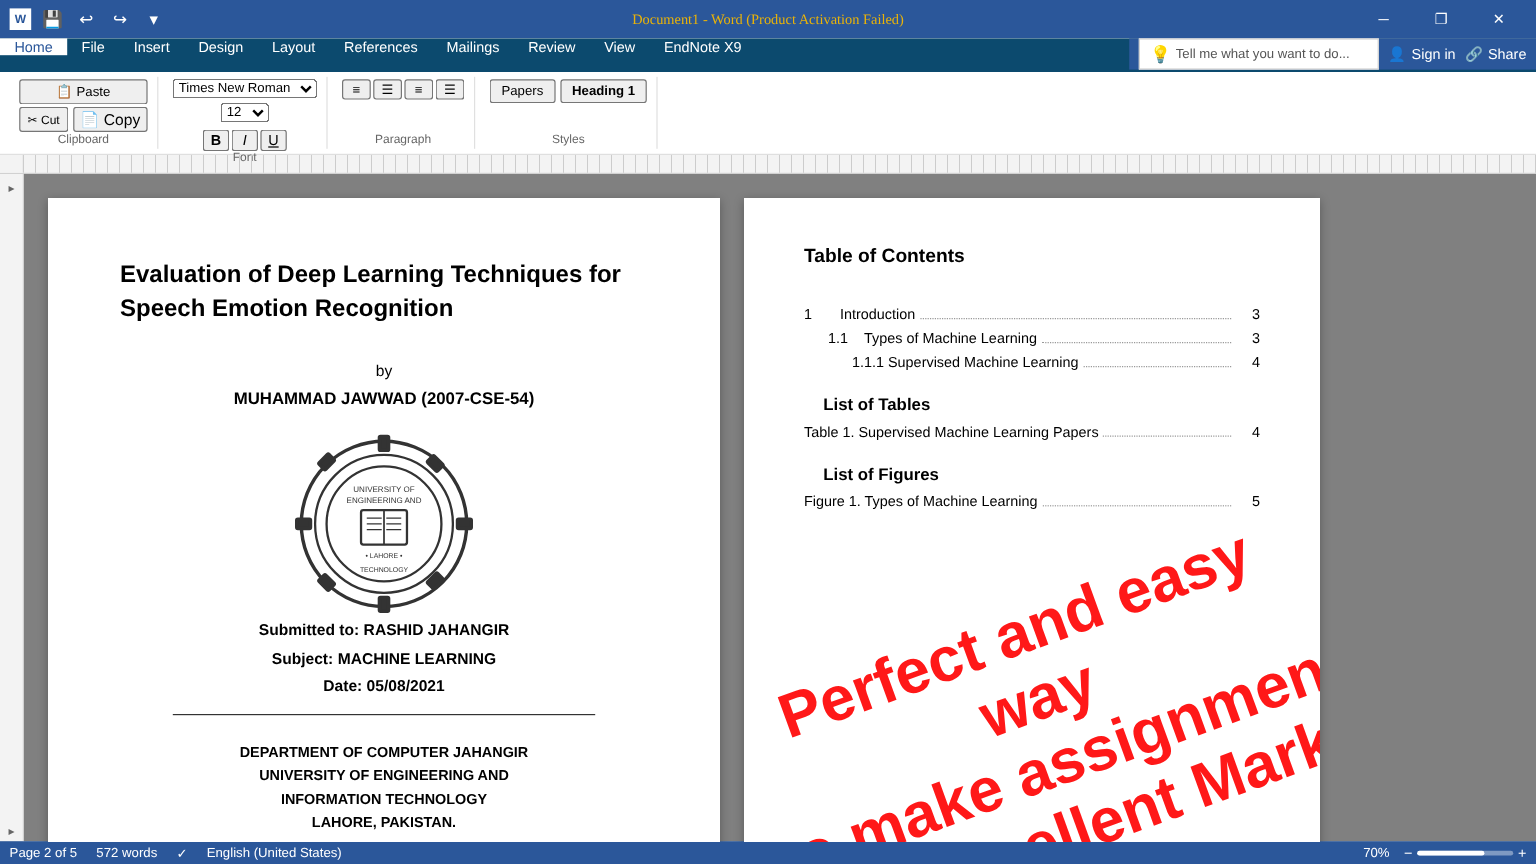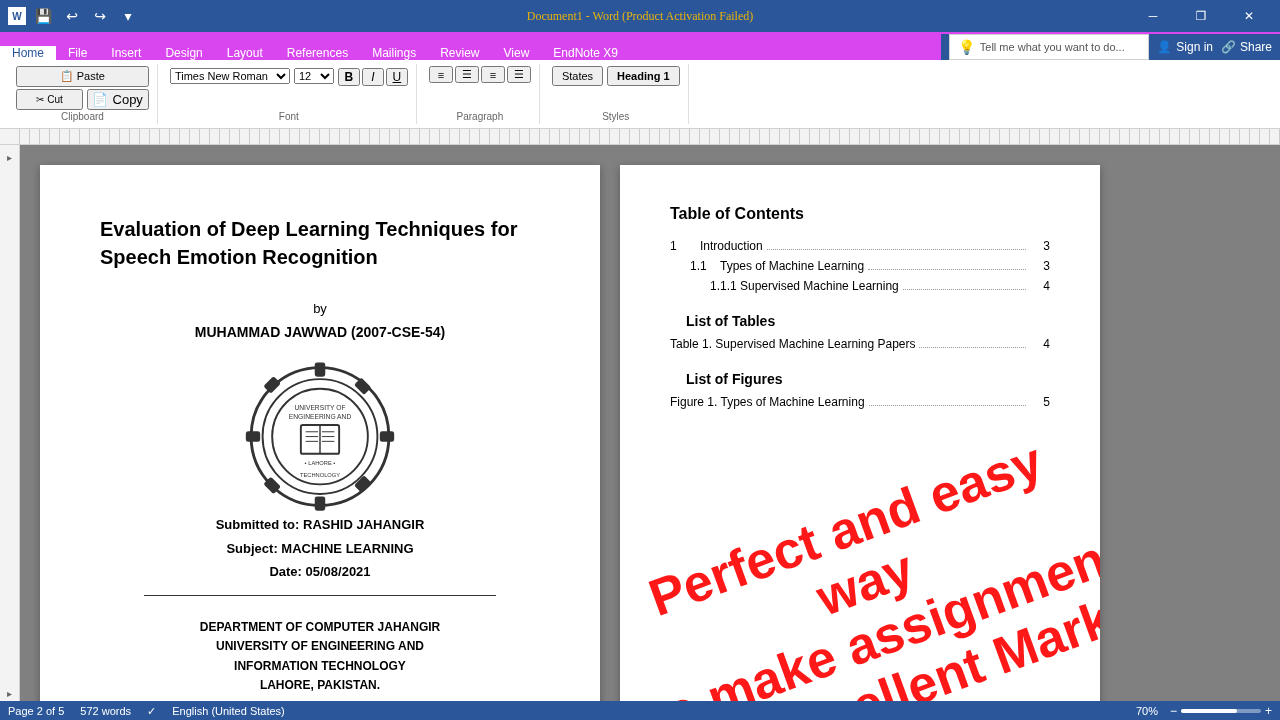--- a/index.html
+++ b/index.html
@@ -18,21 +18,21 @@
     .title-bar-left { display: flex; align-items: center; gap: 6px; }
     .title-bar-center { position: absolute; left: 50%; transform: translateX(-50%); color: #eab308; font-size: 12px; font-family: Liberation Serif, serif; }
     .title-bar-right { display: flex; align-items: center; gap: 2px; margin-left: auto; }
     .title-btn { width: 46px; height: 32px; display: flex; align-items: center; justify-content: center; cursor: pointer; color: white; font-size: 12px; }
     .wb-icon { width: 18px; height: 18px; background: #fff; display: flex; align-items: center; justify-content: center; font-size: 10px; color: #2b579a; font-weight: bold; }
     .qs-bar { display: flex; align-items: center; gap: 4px; }
     .qs-btn { width: 24px; height: 24px; display: flex; align-items: center; justify-content: center; cursor: pointer; color: white; font-size: 14px; border-radius: 2px; }
 
     
     .ribbon { background: #fff; border-bottom: 1px solid #d1d1d1; }
-    .ribbon-tabs { display: flex; align-items: flex-end; height: 28px; background: #d946ef; }
+    .ribbon-tabs { display: flex; align-items: flex-start; height: 28px; background: #0c4a6e; }
     .ribbon-tab { padding: 0 12px; display: flex; align-items: center; color: white; font-size: 12px; cursor: pointer; }
     .ribbon-tab.active { background: white; color: #2b579a; }
     .ribbon-commands { height: 68px; background: white; display: flex; align-items: center; padding: 4px 8px; gap: 4px; }
     .ribbon-group { display: flex; flex-direction: column; align-items: center; padding: 2px 8px; border-right: 1px solid #e0e0e0; height: 60px; justify-content: flex-start; }
     .ribbon-group-label { font-size: 10px; color: #666; margin-top: auto; }
     .tell-bar { display: flex; align-items: center; gap: 4px; background: white; border: 1px solid #d1d1d1; padding: 2px 8px; height: 26px; margin-left: auto; min-width: 200px; }
     .tell-bar-icon { color: #f0c040; font-size: 14px; }
     .sign-btn { color: #2b579a; font-size: 12px; cursor: pointer; display: flex; align-items: center; gap: 4px; }
     .share-btn { color: #2b579a; font-size: 12px; cursor: pointer; display: flex; align-items: center; gap: 4px; }
 
@@ -55,21 +55,21 @@
     
     .doc-title { font-size: 20px; font-weight: bold; margin-bottom: 10px; line-height: 1.4; }
     .doc-by { text-align: center; margin: 20px 0 8px; font-size: 13px; }
     .doc-author { text-align: center; font-weight: bold; font-size: 14px; margin-bottom: 20px; }
     .doc-info { text-align: center; font-size: 13px; line-height: 1.8; }
     .doc-info span { font-weight: bold; text-align: center; }
     .divider { width: 80%; height: 1px; background: #333; margin: 12px auto; }
     .dept-info { text-align: center; font-size: 12px; font-weight: bold; line-height: 1.6; margin-top: 10px; }
 
     
-    .toc-title { font-size: 16px; font-weight: bold; margin-bottom: 16px; }
+    .toc-title { font-size: 16px; font-weight: bold; margin-bottom: 32px; }
     .toc-entry { display: flex; align-items: baseline; margin-bottom: 6px; font-size: 12px; }
     .toc-num { min-width: 30px; }
     .toc-sub { padding-left: 20px; }
     .toc-subsub { padding-left: 40px; }
     .toc-dots { flex: 1; border-bottom: 1px dotted #999; margin: 0 4px; }
     .toc-page { min-width: 20px; text-align: right; }
     .section-title { font-size: 14px; font-weight: bold; margin: 20px 16px 8px; }
 
     
     .watermark { position: absolute; bottom: 20px; right: -30px; transform: rotate(-20deg); pointer-events: none; }
@@ -131,29 +131,29 @@
       </div>
     </div>
   </div>
 
   <div class="ribbon-commands">
     <div class="ribbon-group">
       <div style="display:flex; gap:4px; align-items:center;">
         <div style="display:flex; flex-direction:column; gap:2px;">
           <button style="font-size:11px; padding:2px 8px; cursor:pointer;">📋 Paste</button>
           <div style="display:flex; gap:4px;">
-            <button style="font-size:10px; padding:1px 18px; cursor:pointer;">✂ Cut</button>
+            <button style="font-size:10px; padding:1px 5px; cursor:pointer;">✂ Cut</button>
             <button style="font-size:13px; padding:1px 4px; cursor:pointer;">📄 Copy</button>
           </div>
         </div>
       </div>
       <span class="ribbon-group-label">Clipboard</span>
     </div>
     <div class="ribbon-group">
-      <div style="display:flex; gap:4px; align-items:center; flex-wrap:wrap;">
+      <div style="display:flex; gap:4px; align-items:center; flex-wrap:wrap;flex-direction:column;">
         <select style="font-size:11px; width:120px;">
           <option>Times New Roman</option>
         </select>
         <select style="font-size:11px; width:40px;">
           <option>12</option>
         </select>
         <div style="display:flex; gap:2px; margin-top:2px;">
           <button style="font-weight:bold; font-size:12px; width:22px; cursor:pointer;">B</button>
           <button style="font-style:italic; font-size:12px; width:22px; cursor:pointer;">I</button>
           <button style="text-decoration:underline; font-size:12px; width:22px; cursor:pointer;">U</button>
@@ -165,21 +165,21 @@
       <div style="display:flex; gap:2px;">
         <button style="font-size:11px; width:24px; cursor:pointer;">≡</button>
         <button style="font-size:11px; width:24px; cursor:pointer;">☰</button>
         <button style="font-size:11px; width:24px; cursor:pointer;">≡</button>
         <button style="font-size:11px; width:24px; cursor:pointer;">☰</button>
       </div>
       <span class="ribbon-group-label">Paragraph</span>
     </div>
     <div class="ribbon-group">
       <div style="display:flex; gap:4px;">
-        <button style="font-size:11px; padding:2px 8px; cursor:pointer;">States</button>
+        <button style="font-size:11px; padding:2px 8px; cursor:pointer;">Papers</button>
         <button style="font-size:11px; padding:2px 8px; cursor:pointer; font-weight:bold;">Heading 1</button>
       </div>
       <span class="ribbon-group-label">Styles</span>
     </div>
   </div>
 </div>
 
 <div class="ruler">
   <div style="width:20px; background:#f3f3f3; border-right:1px solid #ccc; height:16px;"></div>
   <div class="ruler-content"></div>

